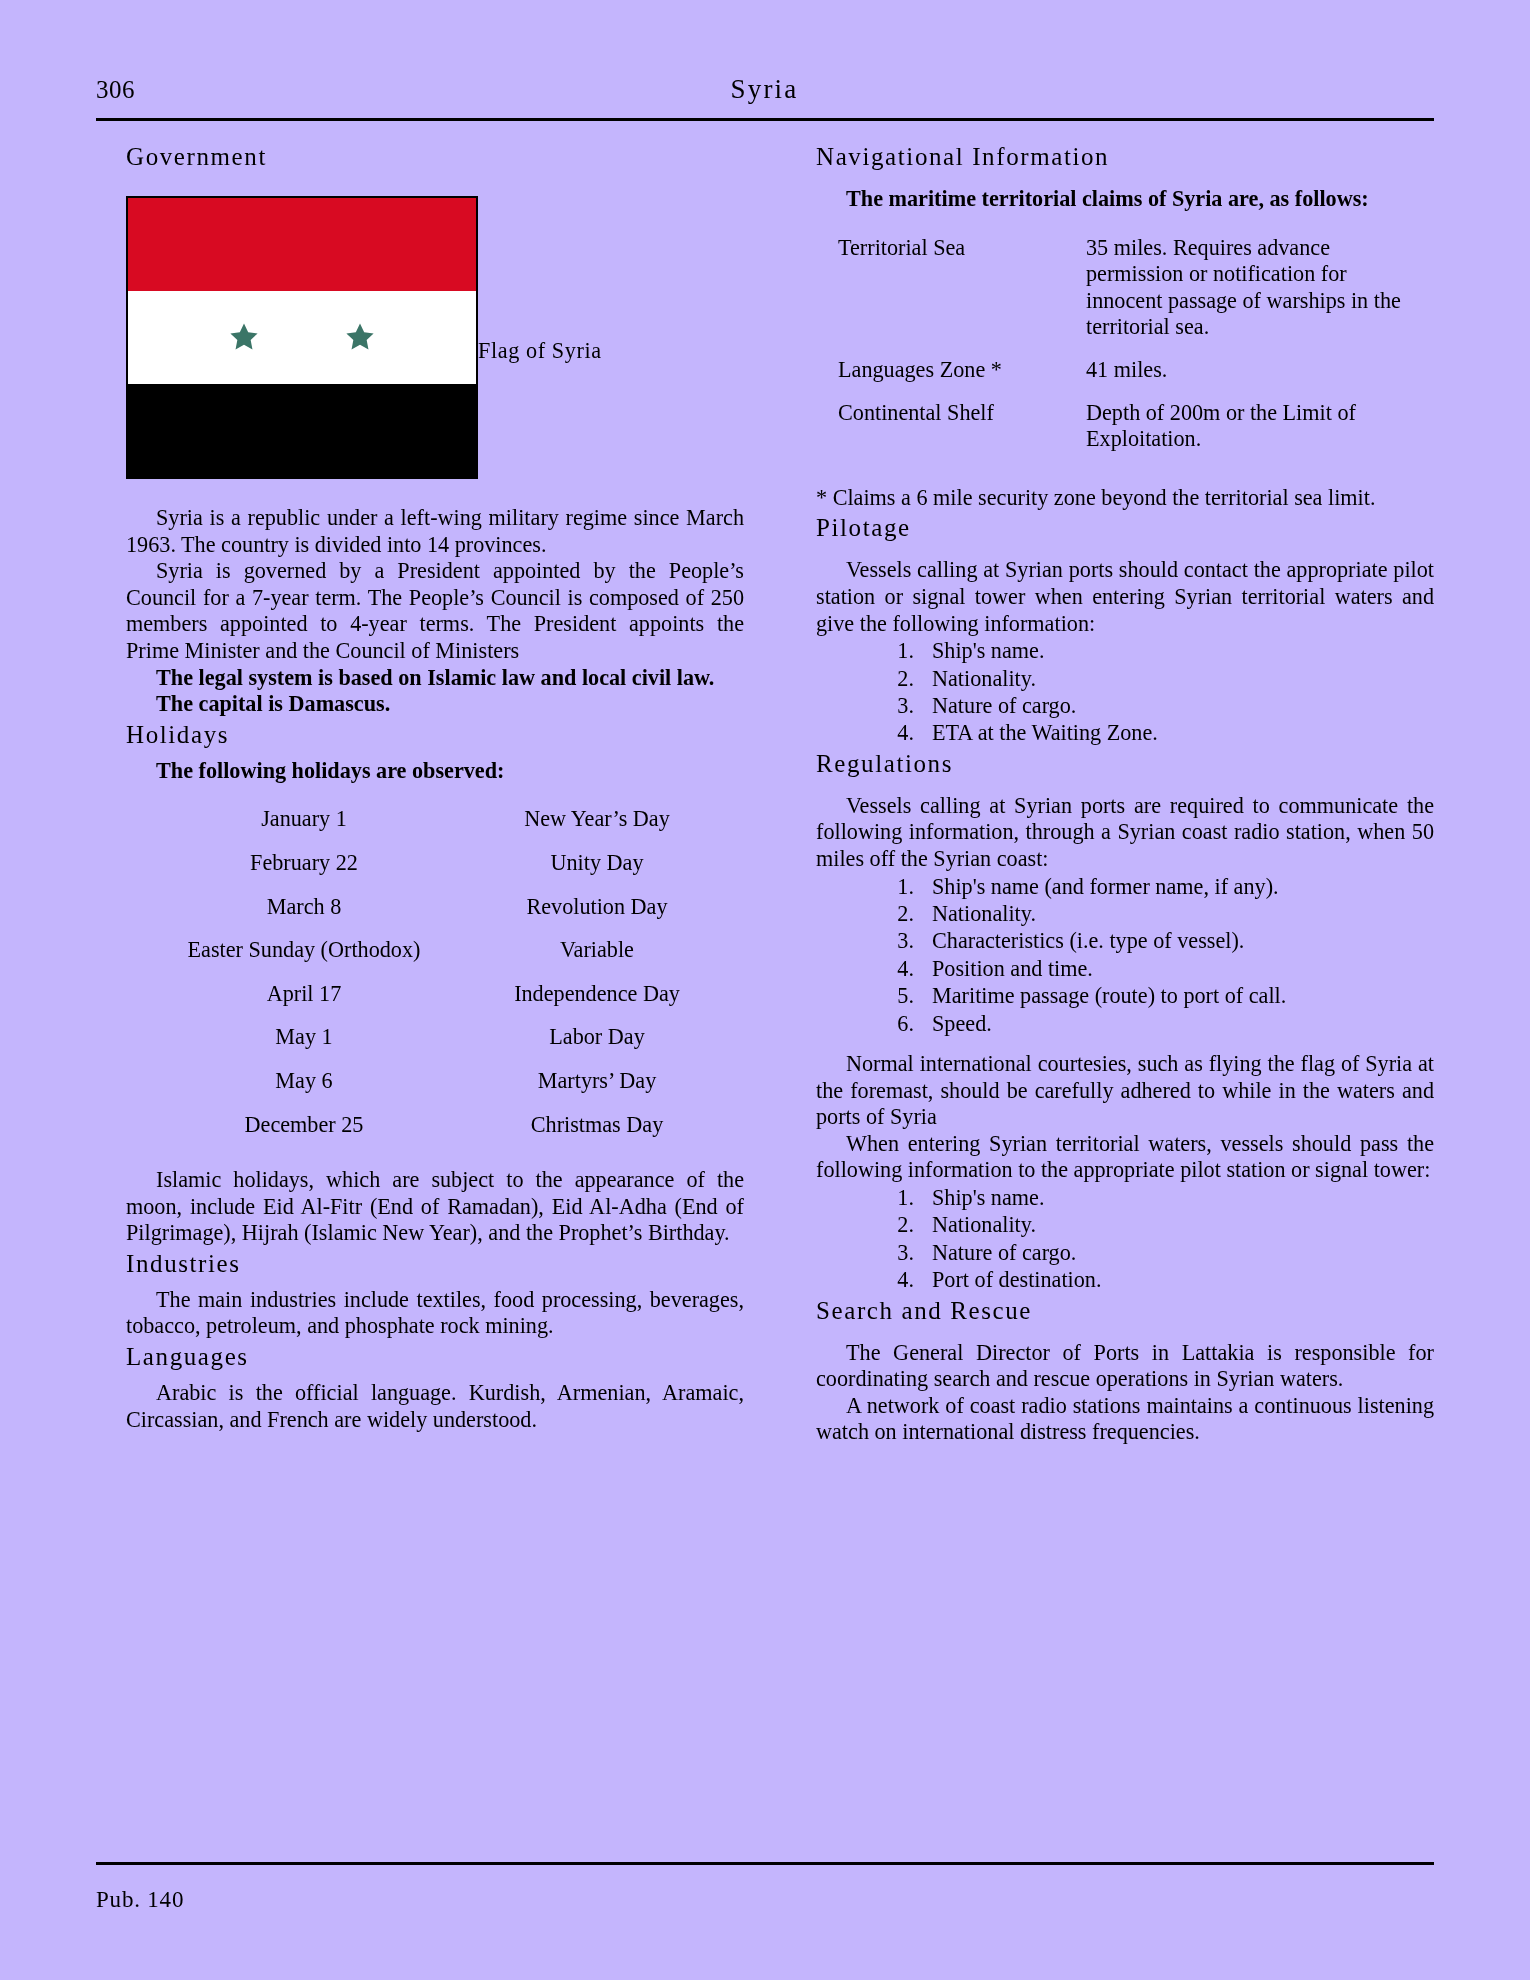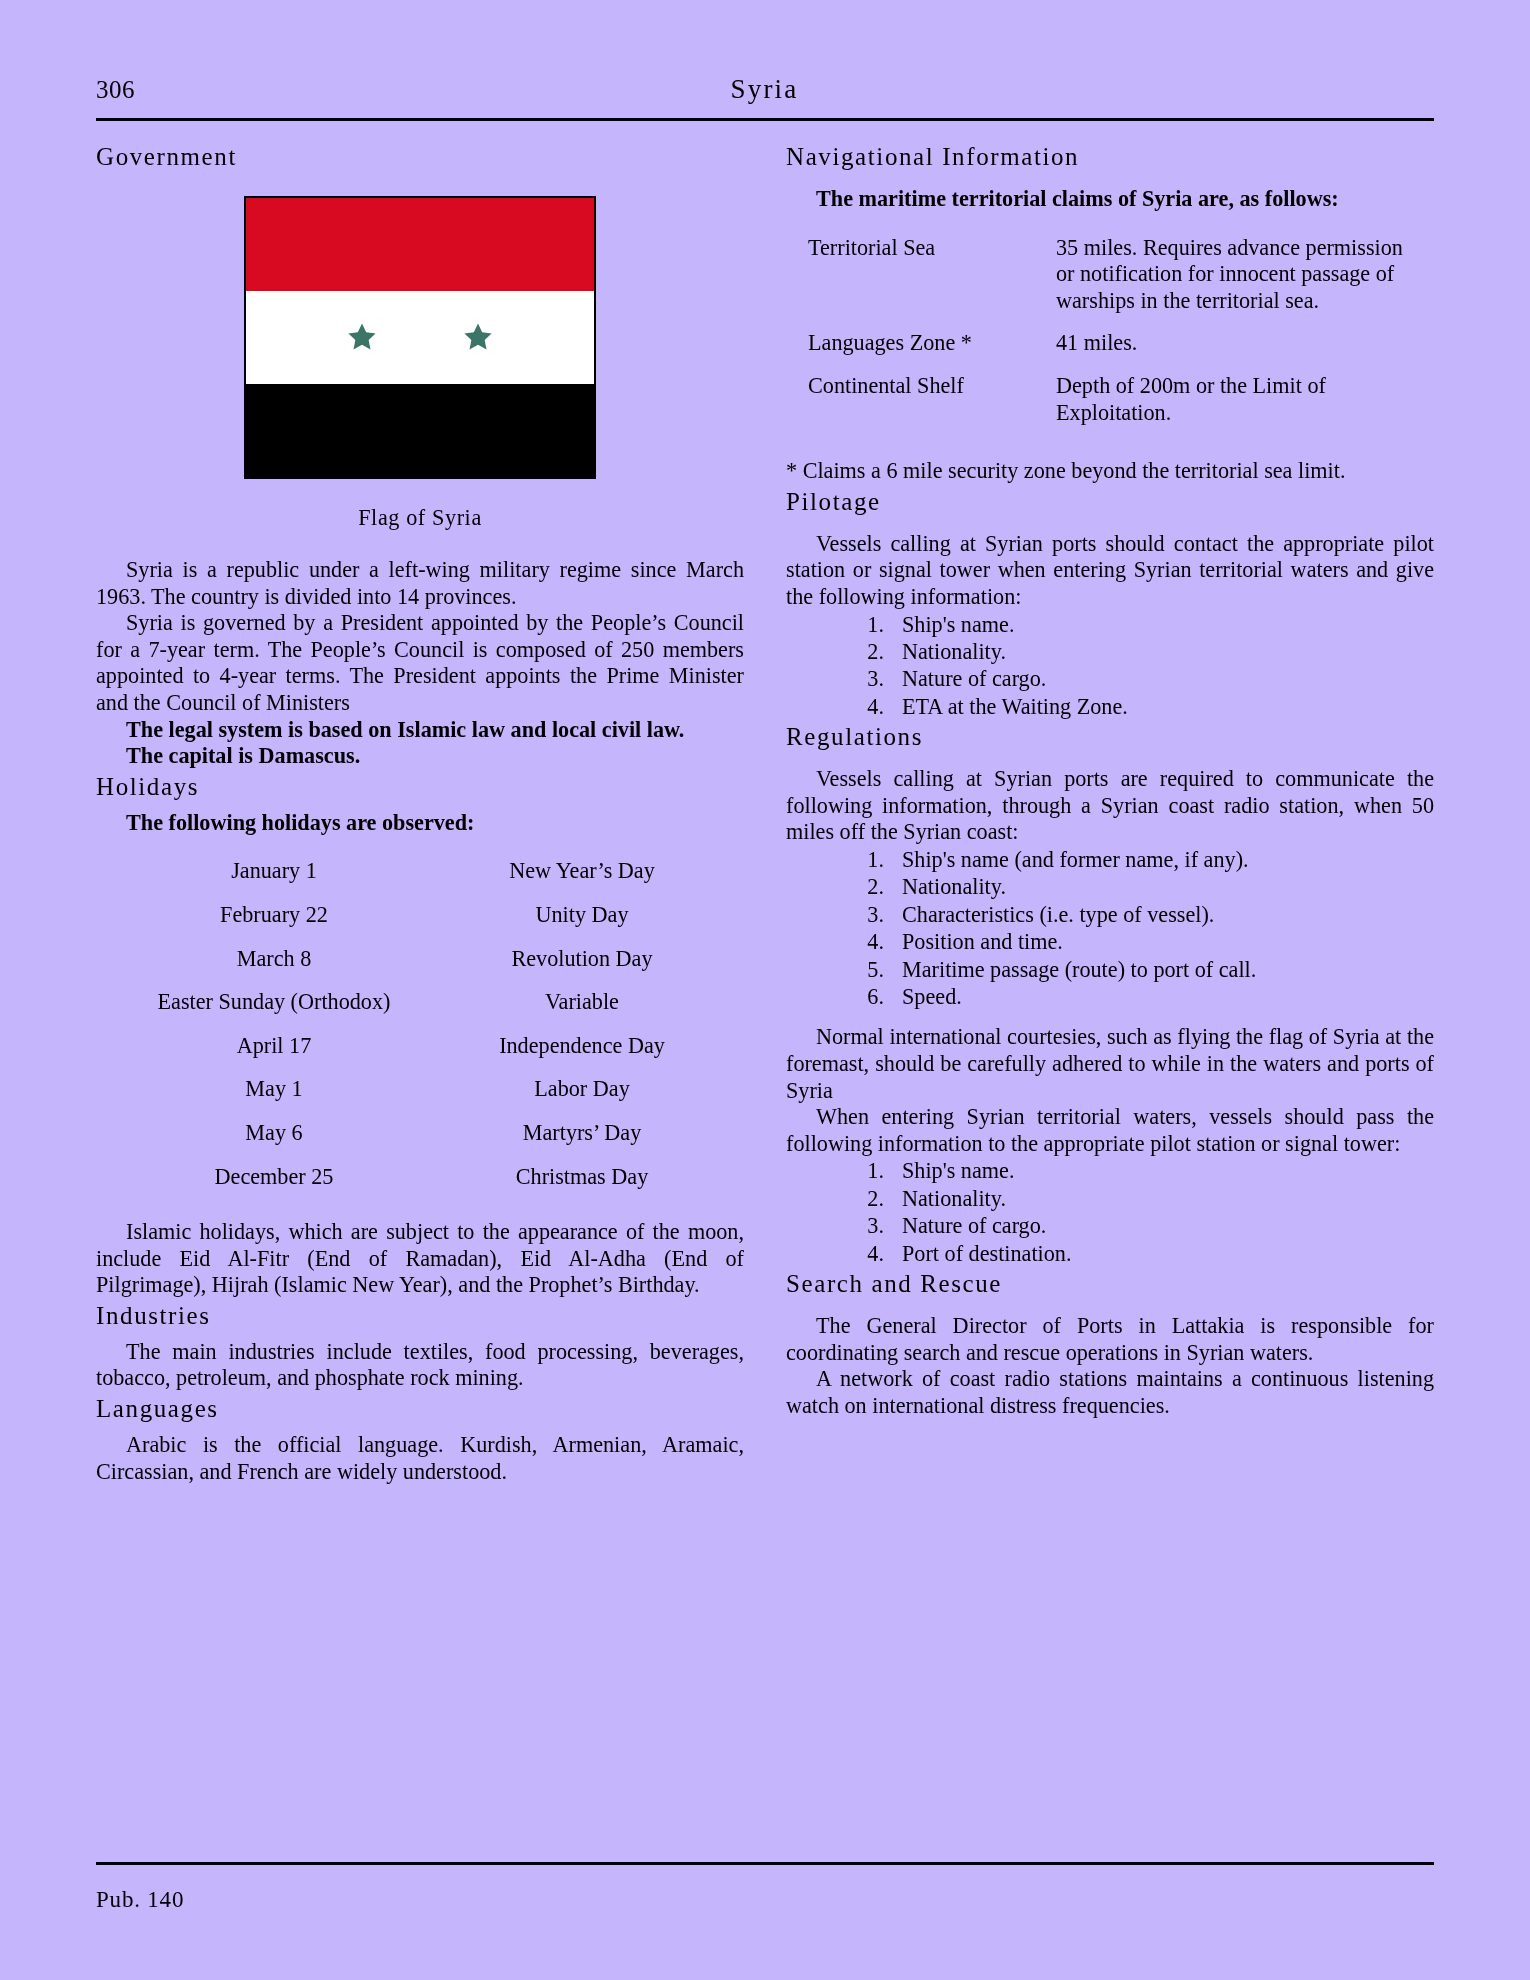--- a/index.html
+++ b/index.html
@@ -57,20 +57,21 @@
   .columns {
     position: absolute;
     left: 96px;
     top: 140px;
     width: 1338px;
     display: flex;
     gap: 42px;
   }
   .col {
     width: 648px;
+    margin-left: 30px;
   }
 
   h2.section {
     font-size: 25px;
     font-weight: normal;
     letter-spacing: 1.6px;
     margin: 0 0 6px 0;
     line-height: 34px;
   }
   .sec-space {
@@ -89,21 +90,21 @@
   }
   p.nojust {
     text-align: left;
     font-weight: bold;
   }
 
   
   .flag-wrap {
     margin-top: 22px;
     display: flex;
-    flex-direction: column;
+    flex-direction: row;
     align-items: center;
   }
   .flag {
     width: 352px;
     height: 283px;
     border: 2px solid #000000;
     box-sizing: border-box;
     position: relative;
     background: #ffffff;
   }

